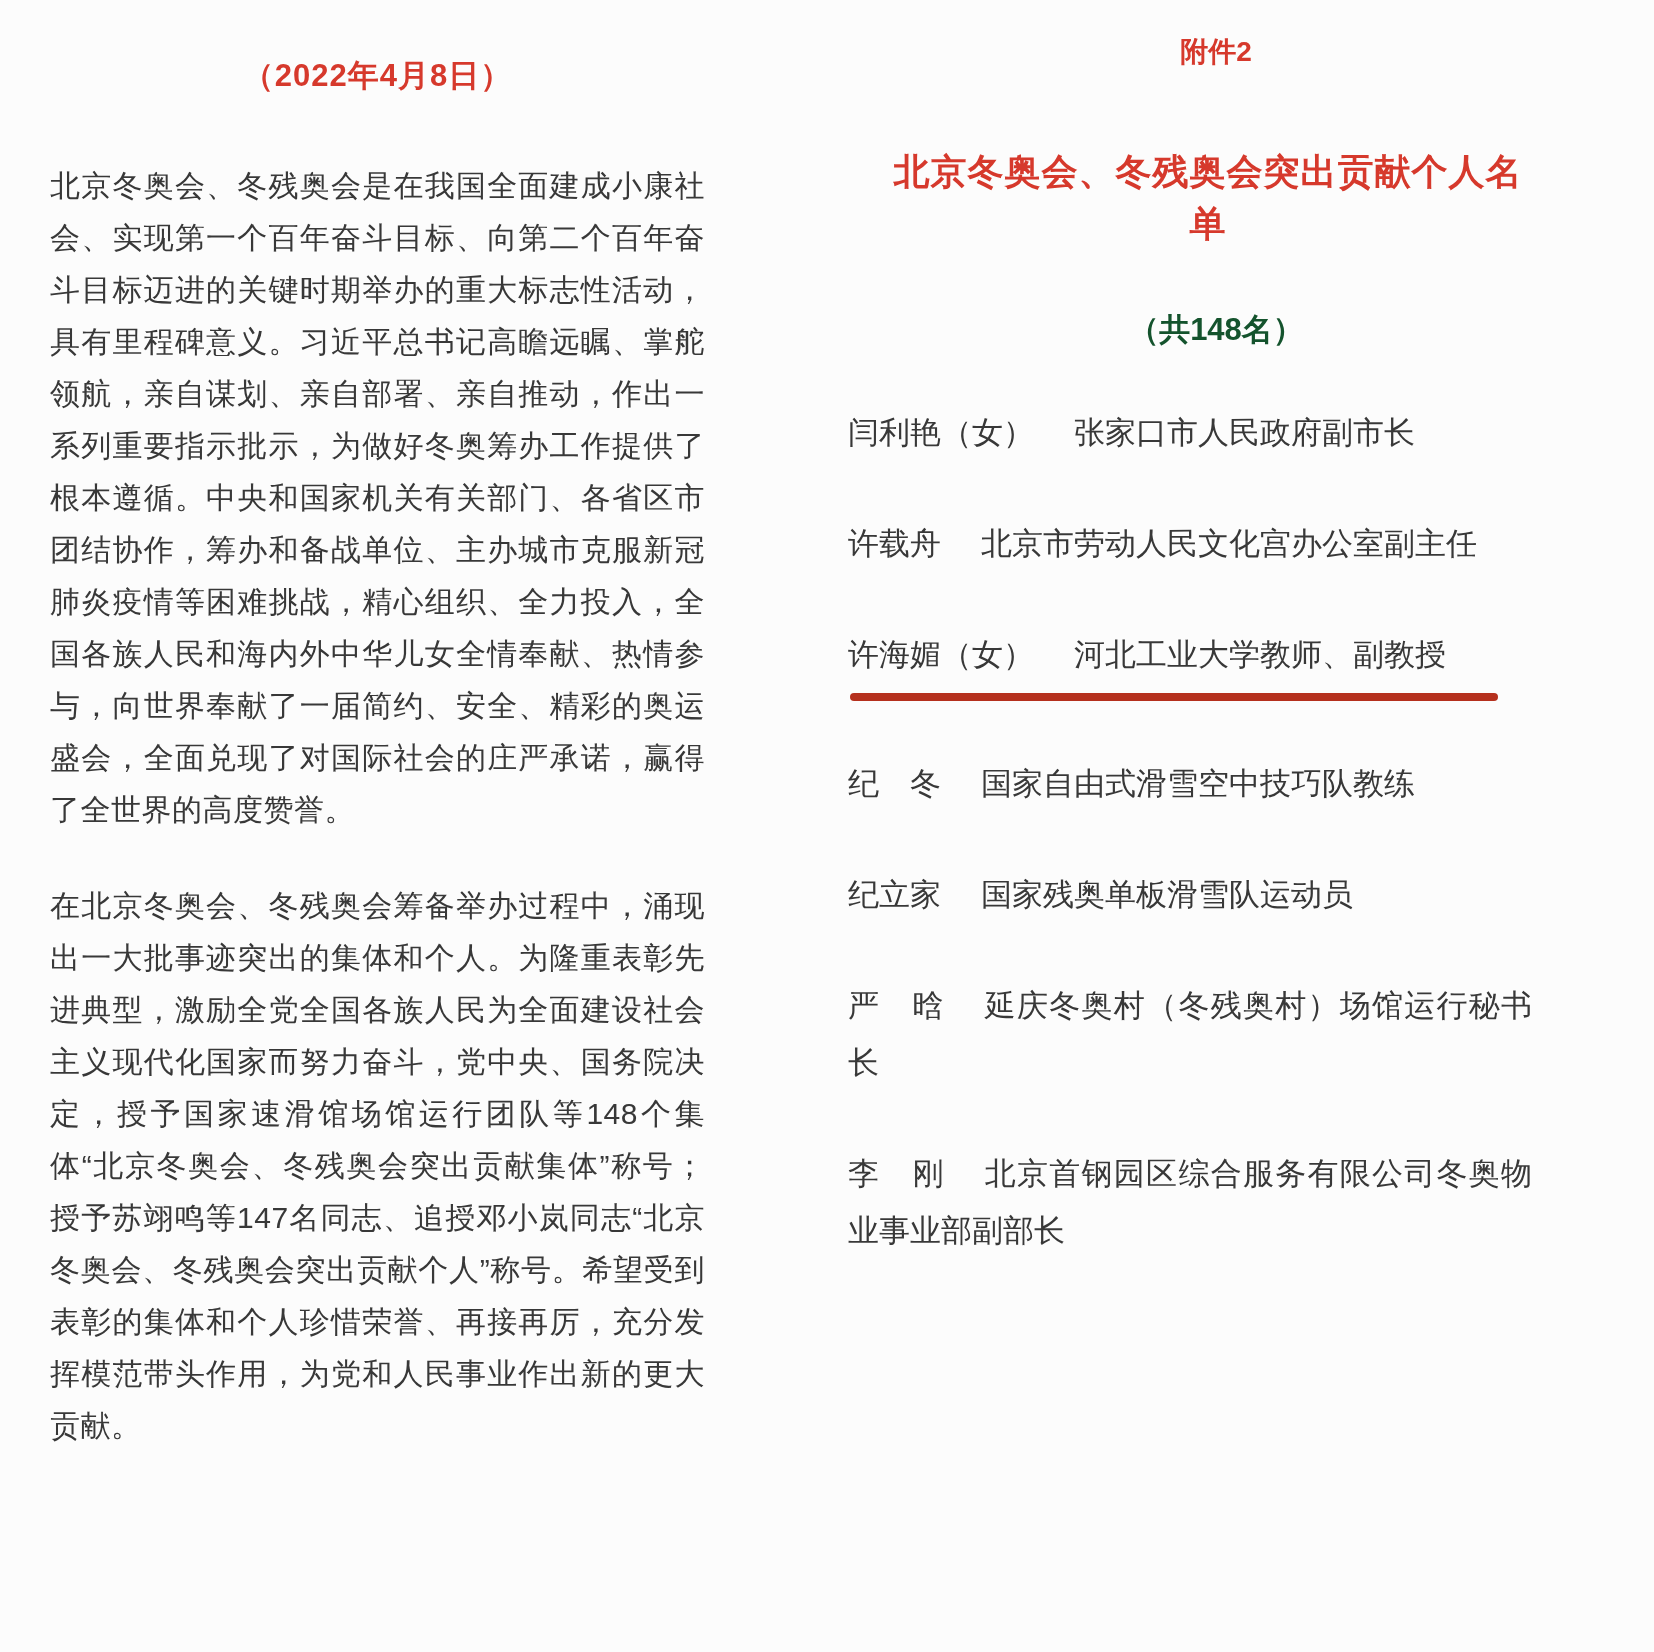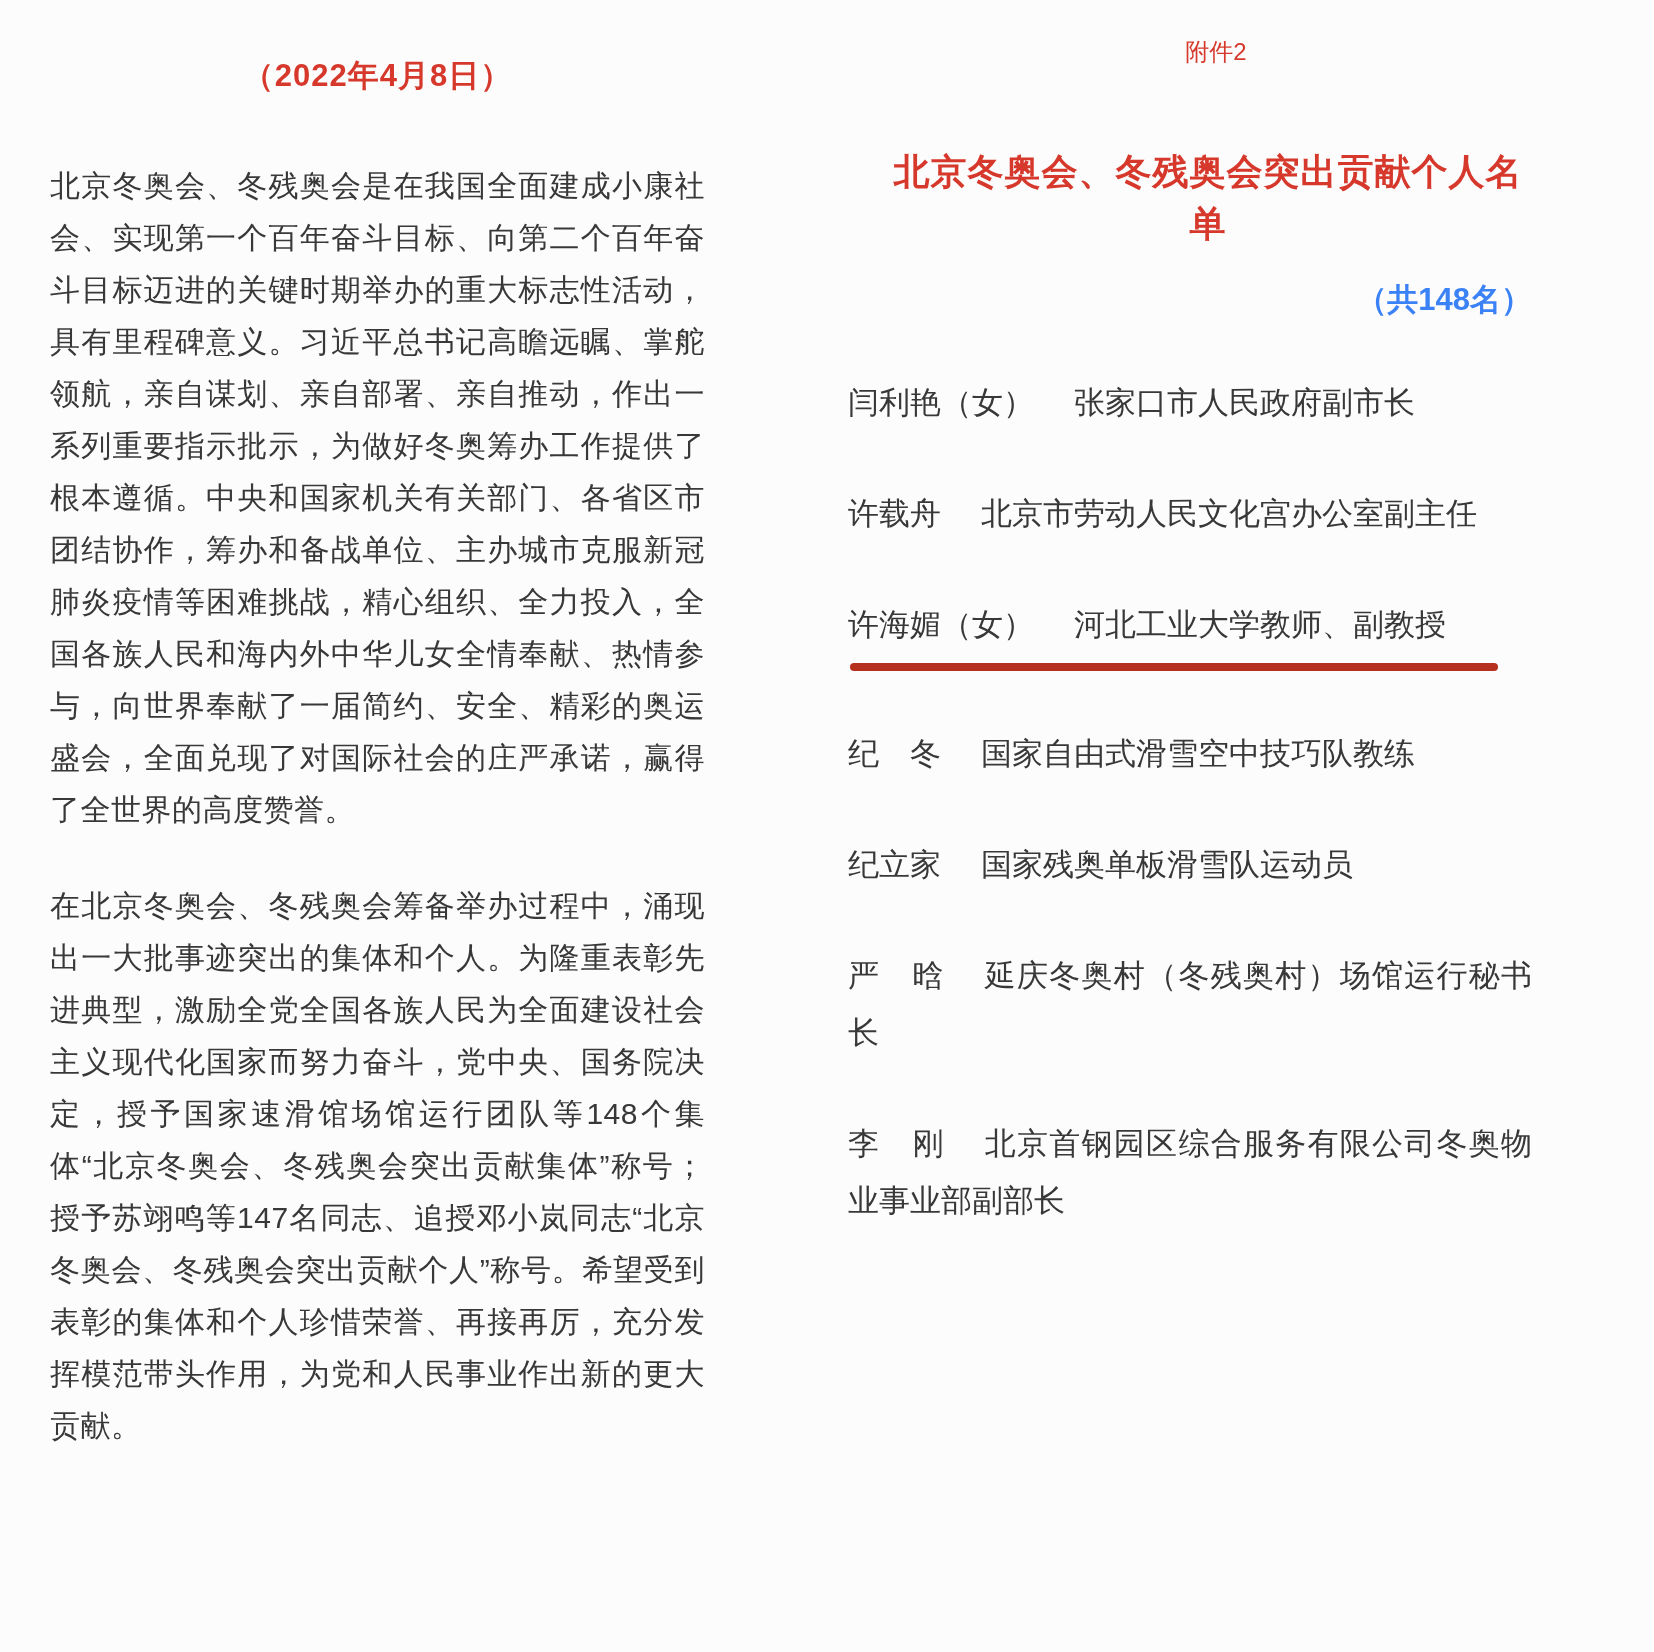--- a/index.html
+++ b/index.html
@@ -51,44 +51,44 @@
   
   .right-col {
     position: absolute;
     left: 848px;
     top: 0;
     width: 684px;
   }
   .att-label {
     margin-top: 28px;
     padding-left: 52px;
-    font-size: 24px;
-    font-weight: normal;
+    font-size: 28px;
+    font-weight: bold;
     line-height: 48px;
     color: #d6392c;
     text-align: center;
   }
   .att-title {
     margin-top: 70px;
     padding-left: 36px;
     font-size: 36px;
     font-weight: bold;
     line-height: 52px;
     color: #d6392c;
     text-align: center;
     letter-spacing: 1px;
   }
   .att-count {
-    margin-top: 26px;
+    margin-top: 56px;
     padding-left: 52px;
     font-size: 31px;
     font-weight: bold;
     line-height: 48px;
-    color: #3b82f6;
-    text-align: right;
+    color: #14532d;
+    text-align: center;
   }
   .roster { margin-top: 50px; }
   .entry {
     font-size: 31px;
     line-height: 57px;
     color: #383838;
     margin-bottom: 54px;
     text-align: justify;
   }
   .entry-name { margin-right: 40px; white-space: pre; }

